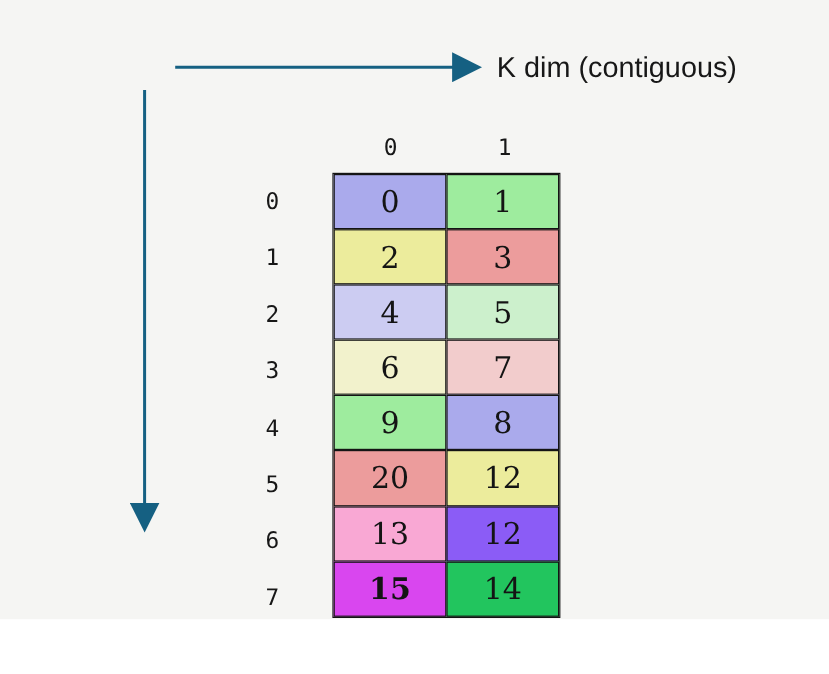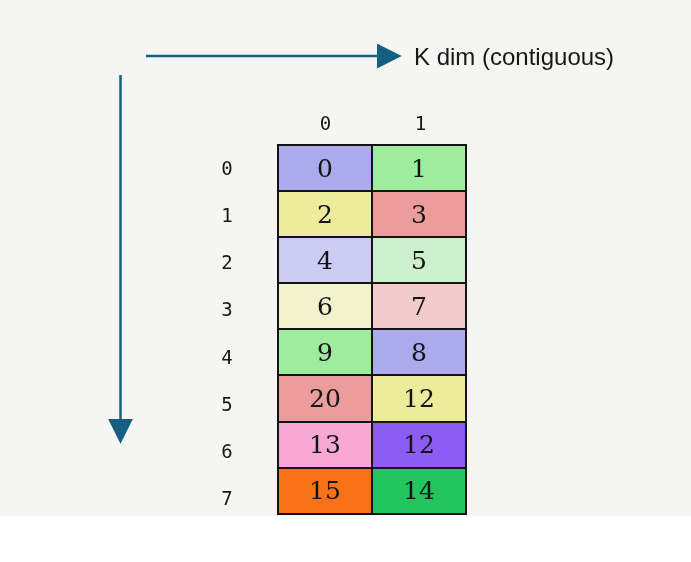--- a/index.html
+++ b/index.html
@@ -118,17 +118,17 @@
       <div class="matrix-cell" style="background: rgb(204, 204, 242);">4</div>
       <div class="matrix-cell" style="background: rgb(204, 240, 204);">5</div>
       <div class="matrix-cell" style="background: rgb(242, 242, 204);">6</div>
       <div class="matrix-cell" style="background: rgb(242, 204, 204);">7</div>
       <div class="matrix-cell" style="background: rgb(158, 236, 158);">9</div>
       <div class="matrix-cell" style="background: rgb(170, 170, 236);">8</div>
       <div class="matrix-cell" style="background: rgb(236, 156, 156);">20</div>
       <div class="matrix-cell" style="background: rgb(236, 236, 156);">12</div>
       <div class="matrix-cell" style="background: #f9a8d4;">13</div>
       <div class="matrix-cell" style="background: #8b5cf6;">12</div>
-      <div class="matrix-cell" style="background: #f97316;">15</div>
+      <div class="matrix-cell" style="background: #d946ef; font-weight: bold;">15</div>
       <div class="matrix-cell" style="background: #22c55e;">14</div>
     </div>
 
 </div>
 
 </body></html>

